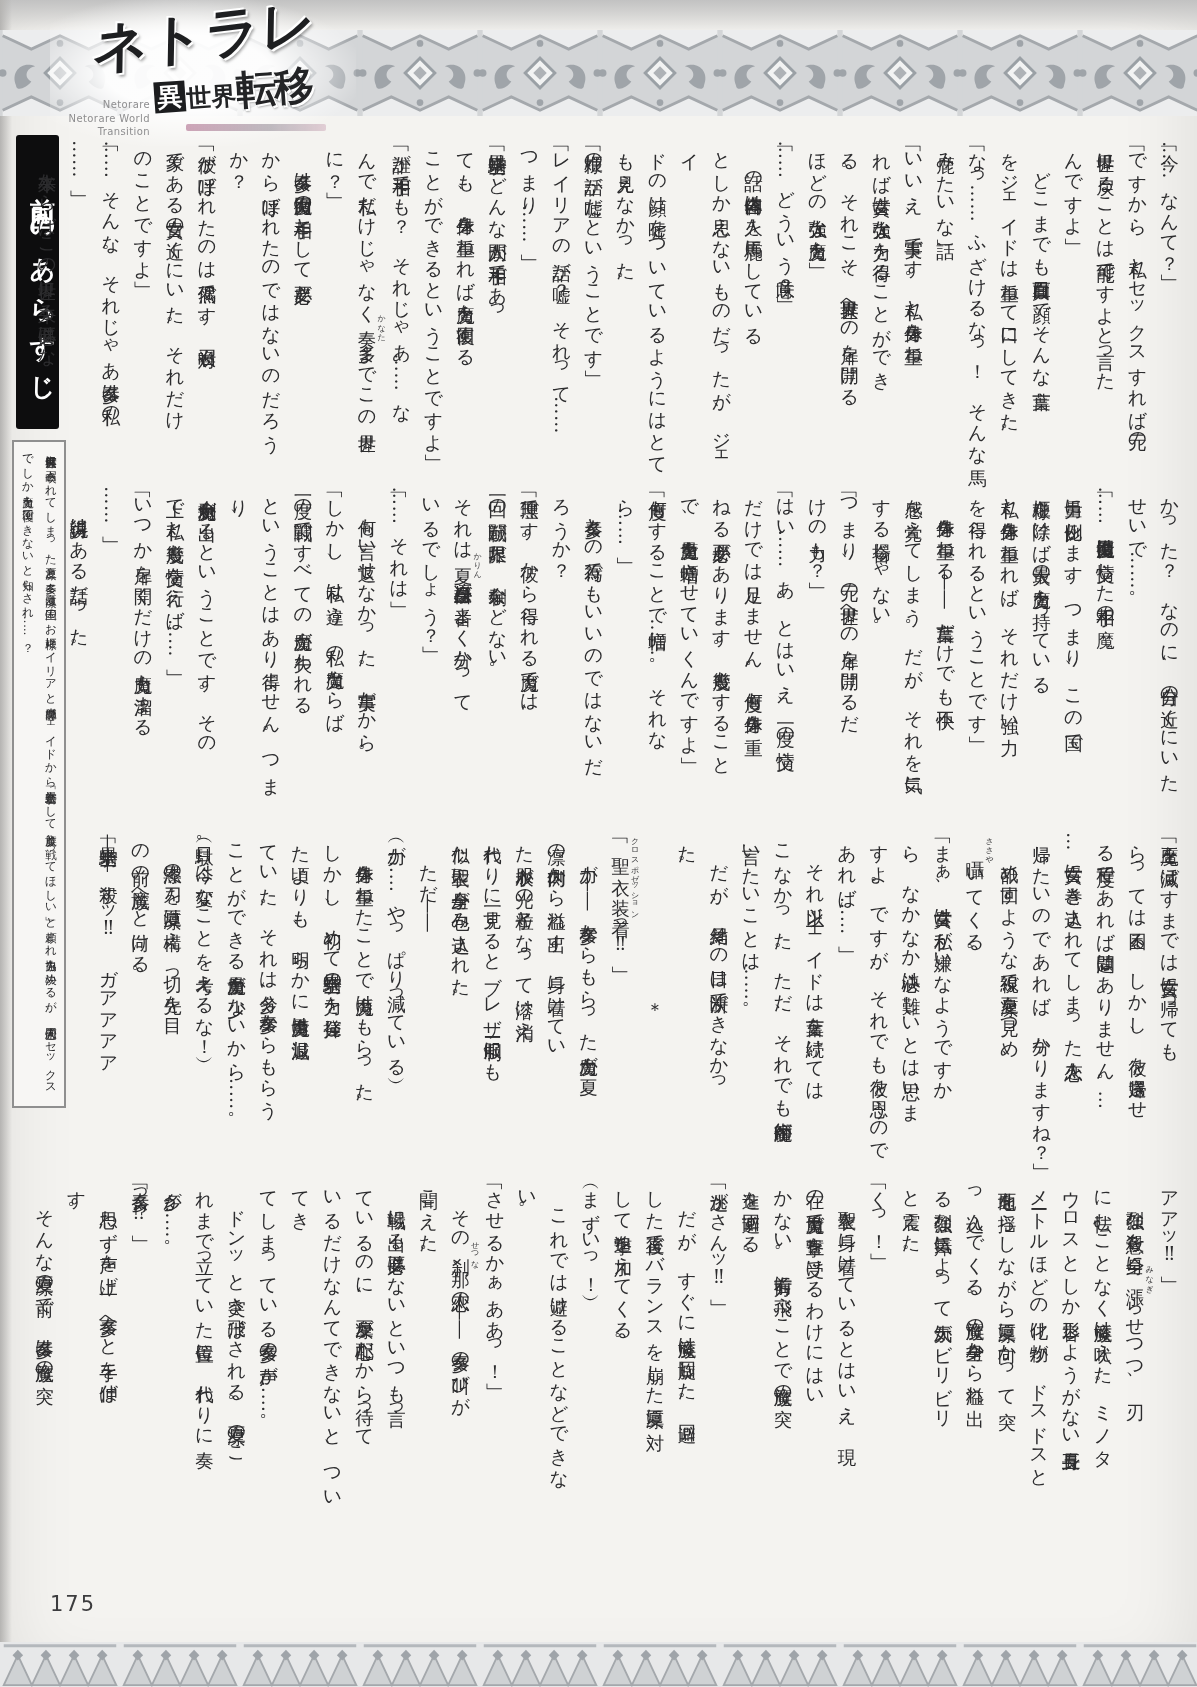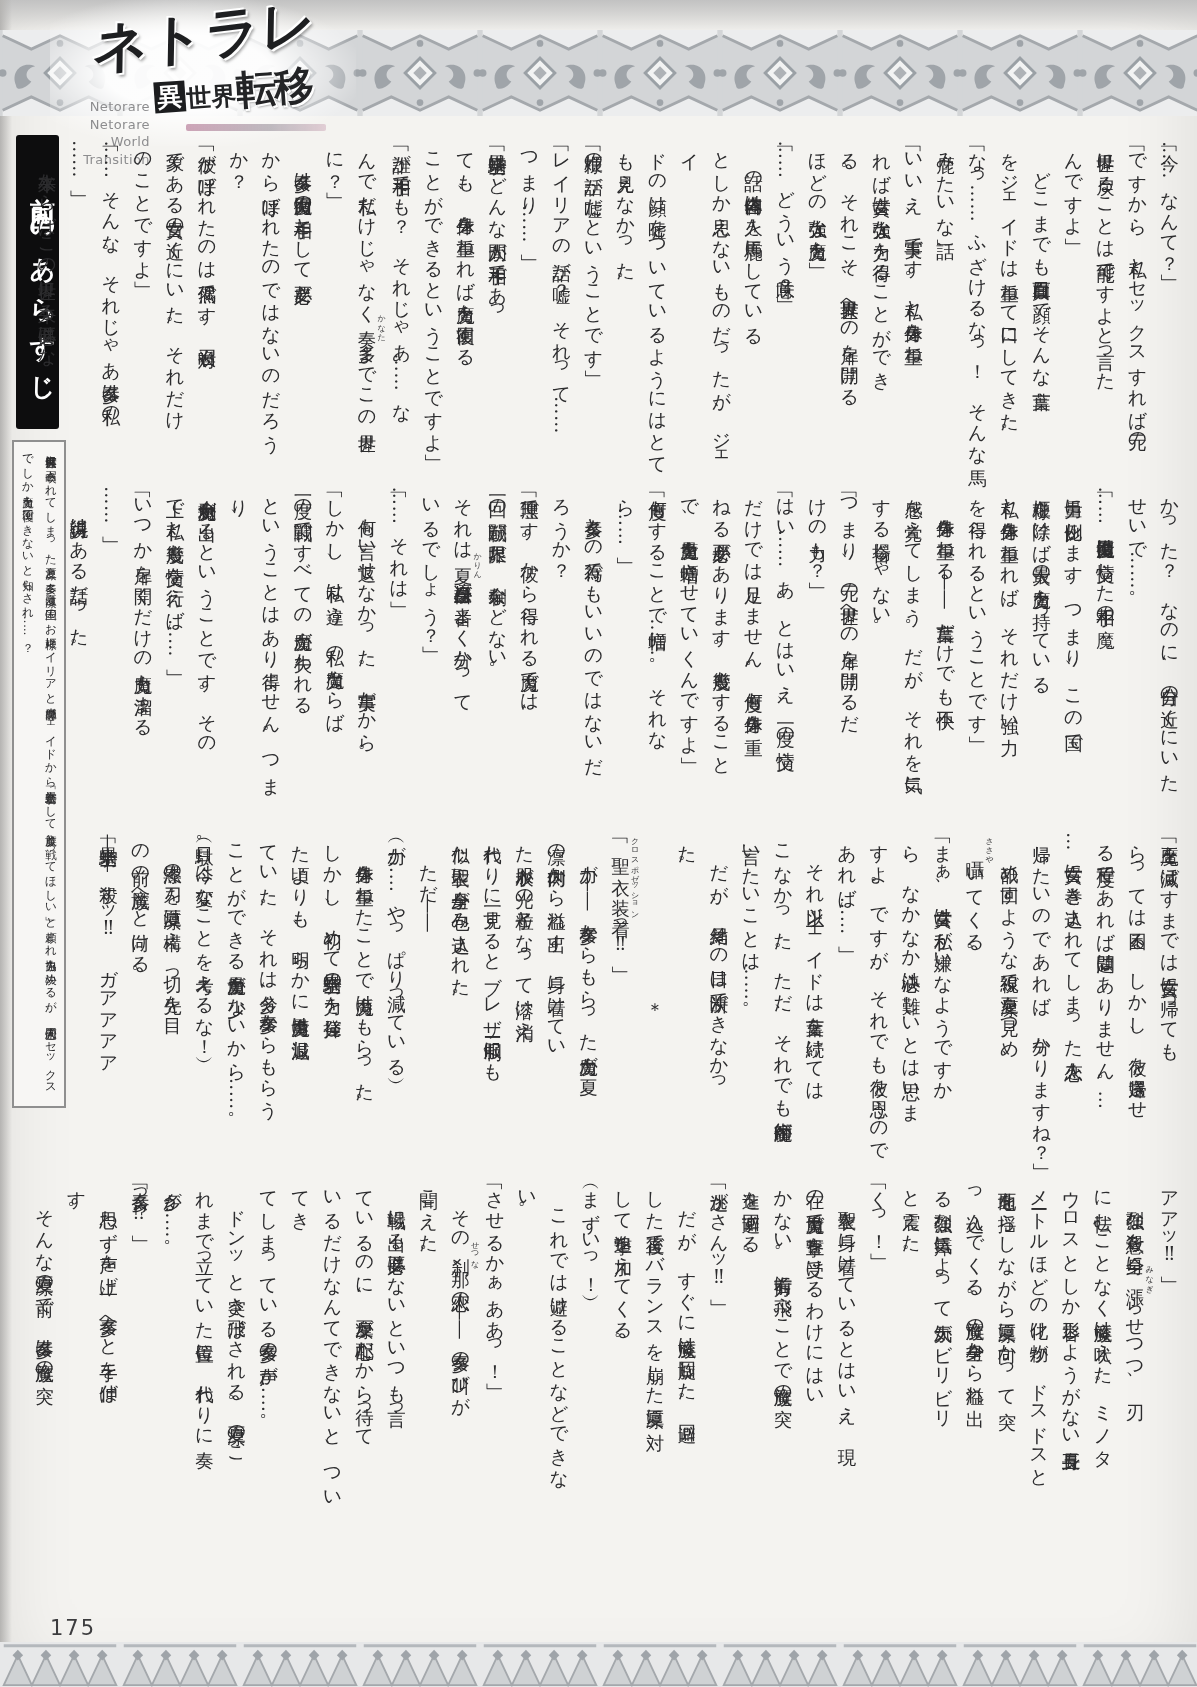--- a/index.html
+++ b/index.html
@@ -29,21 +29,21 @@
     text-shadow:0 0 2px #fff,2px 2px 0 #fff,-2px -2px 0 #fff,3px 4px 3px rgba(0,0,0,.35);}
   .logo-sub{position:absolute;left:96px;top:66px;display:flex;align-items:flex-end;
     font-family:"DejaVu Sans",sans-serif;font-weight:bold;color:#232426;
     transform:rotate(-4deg);text-shadow:0 0 2px #fff,1px 1px 0 #fff;}
   .logo-sub .boxed{display:inline-block;background:#1c1d1f;color:#fff;font-size:25px;
     line-height:1;padding:3px;margin-right:1px;text-shadow:none;}
   .logo-sub .mid{font-size:25px;line-height:1;}
   .logo-sub .big{font-size:40px;line-height:.9;letter-spacing:-2px;
     text-shadow:0 0 2px #fff,2px 2px 0 #fff,2px 3px 2px rgba(0,0,0,.3);}
   .logo-caption{position:absolute;left:10px;top:92px;width:82px;
-    font-family:"DejaVu Sans",sans-serif;font-size:13px;line-height:1.35;color:#8d8d8f;
+    font-family:"DejaVu Sans",sans-serif;font-size:10px;line-height:1.35;color:#8d8d8f;
     text-align:right;letter-spacing:.4px;}
   .logo-tagline{position:absolute;left:128px;top:118px;width:140px;height:7px;
     background:linear-gradient(90deg,rgba(167,94,130,.55),rgba(120,110,125,.45) 60%,rgba(167,94,130,.25));
     filter:blur(.6px);border-radius:2px;}
   
   .sidebar-header{position:absolute;left:16px;top:135px;width:43px;height:294px;
     background:#0d0d0e;border-radius:3px;
     writing-mode:vertical-rl;text-orientation:upright;
     color:#fff;font-family:"DejaVu Sans",sans-serif;font-weight:bold;font-size:25px;
     letter-spacing:11px;padding-top:12px;box-sizing:border-box;text-align:start;
@@ -54,21 +54,21 @@
     font-size:11.5px;line-height:23px;color:#2b2b2d;letter-spacing:.5px;}
   
   .main-text{position:absolute;left:75px;top:140px;width:1110px;}
   .band{writing-mode:vertical-rl;width:100%;height:334px;margin-bottom:12px;
     font-size:18.5px;line-height:32px;color:#2c2c2e;letter-spacing:.5px;}
   .band p{margin:0;padding:0;}
   .band p.sep{text-align:center;}
   ruby rt{font-size:8px;letter-spacing:0;color:#3a3a3c;}
   
   .page-number{position:absolute;left:50px;top:1592px;
-    font-family:"DejaVu Sans",sans-serif;font-size:21px;color:#3c3c3e;letter-spacing:2px;margin-top:24px;}
+    font-family:"DejaVu Sans",sans-serif;font-size:21px;color:#3c3c3e;letter-spacing:2px;}
 </style>
 </head>
 <body>
 
 <div class="page">
   <div class="edge-top"></div>
   <div class="edge-left"></div>
 
   <div class="ornament ornament-top">
       <svg viewBox="0 0 120 90" xmlns="http://www.w3.org/2000/svg">

